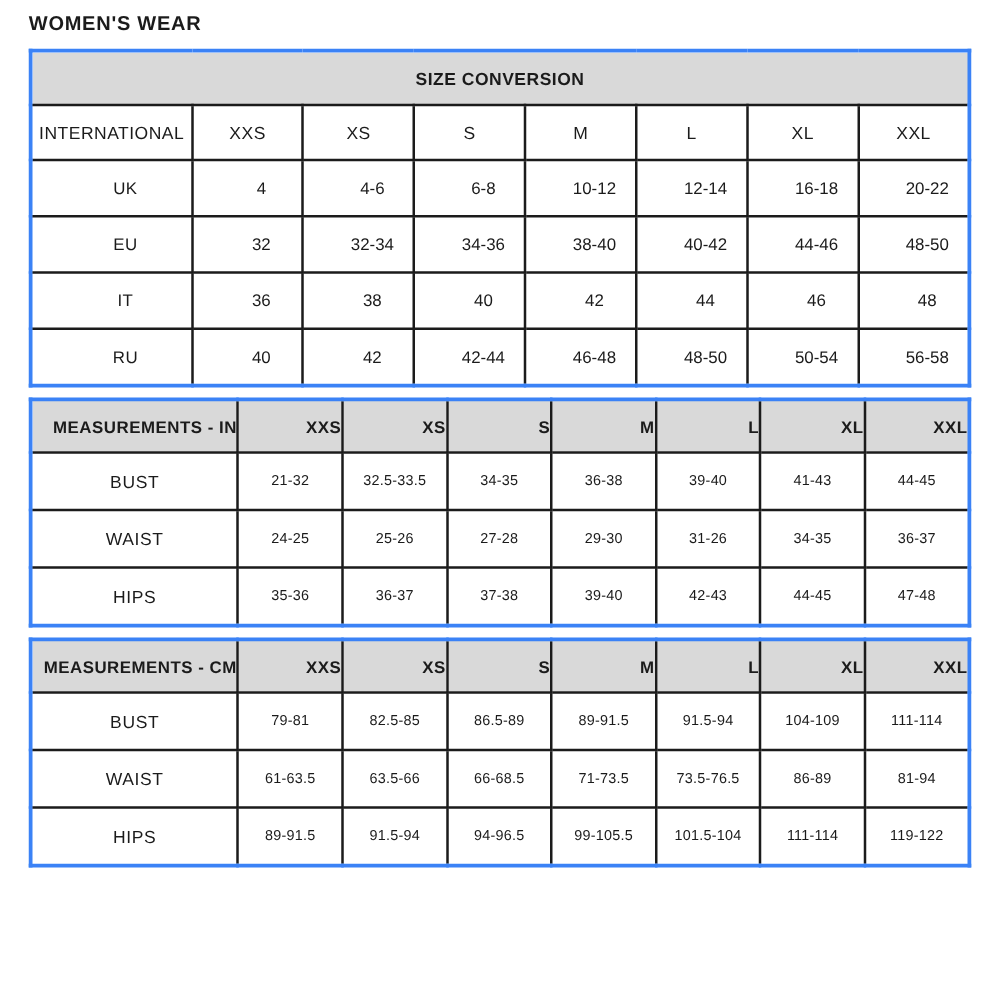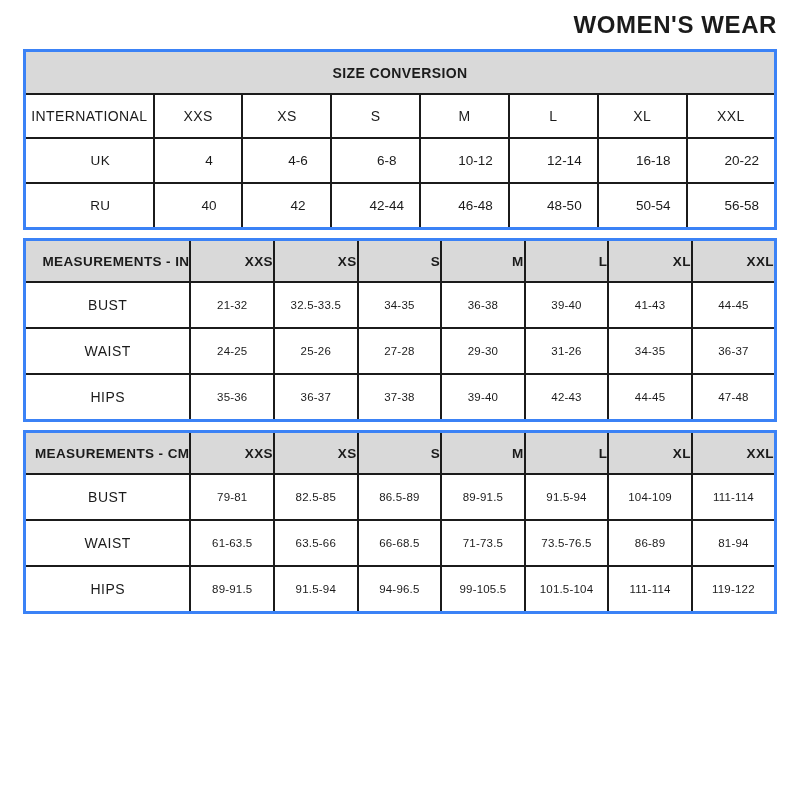--- a/index.html
+++ b/index.html
@@ -7,22 +7,22 @@
     width: 800px;
     height: 800px;
     box-sizing: border-box;
     padding: 0 23px;
     font-family: "Liberation Sans", "DejaVu Sans", sans-serif;
     color: #1b1b1b;
   }
   .page-title {
     margin: 0;
     padding: 11px 0 10px;
-    text-align: right;
-    font-size: 24px;
+    text-align: left;
+    font-size: 16px;
     font-weight: 700;
     letter-spacing: 0.6px;
   }
   table {
     width: 100%;
     table-layout: fixed;
     border-collapse: collapse;
     border: 3px solid #3b82f6;
     margin: 0 0 8px 0;
   }
@@ -94,20 +94,40 @@
         <th>UK</th>
         <td>4</td>
         <td>4-6</td>
         <td>6-8</td>
         <td>10-12</td>
         <td>12-14</td>
         <td>16-18</td>
         <td>20-22</td>
       </tr>
       <tr>
+        <th>EU</th>
+        <td>32</td>
+        <td>32-34</td>
+        <td>34-36</td>
+        <td>38-40</td>
+        <td>40-42</td>
+        <td>44-46</td>
+        <td>48-50</td>
+      </tr>
+      <tr>
+        <th>IT</th>
+        <td>36</td>
+        <td>38</td>
+        <td>40</td>
+        <td>42</td>
+        <td>44</td>
+        <td>46</td>
+        <td>48</td>
+      </tr>
+      <tr>
         <th>RU</th>
         <td>40</td>
         <td>42</td>
         <td>42-44</td>
         <td>46-48</td>
         <td>48-50</td>
         <td>50-54</td>
         <td>56-58</td>
       </tr>
     </tbody>

